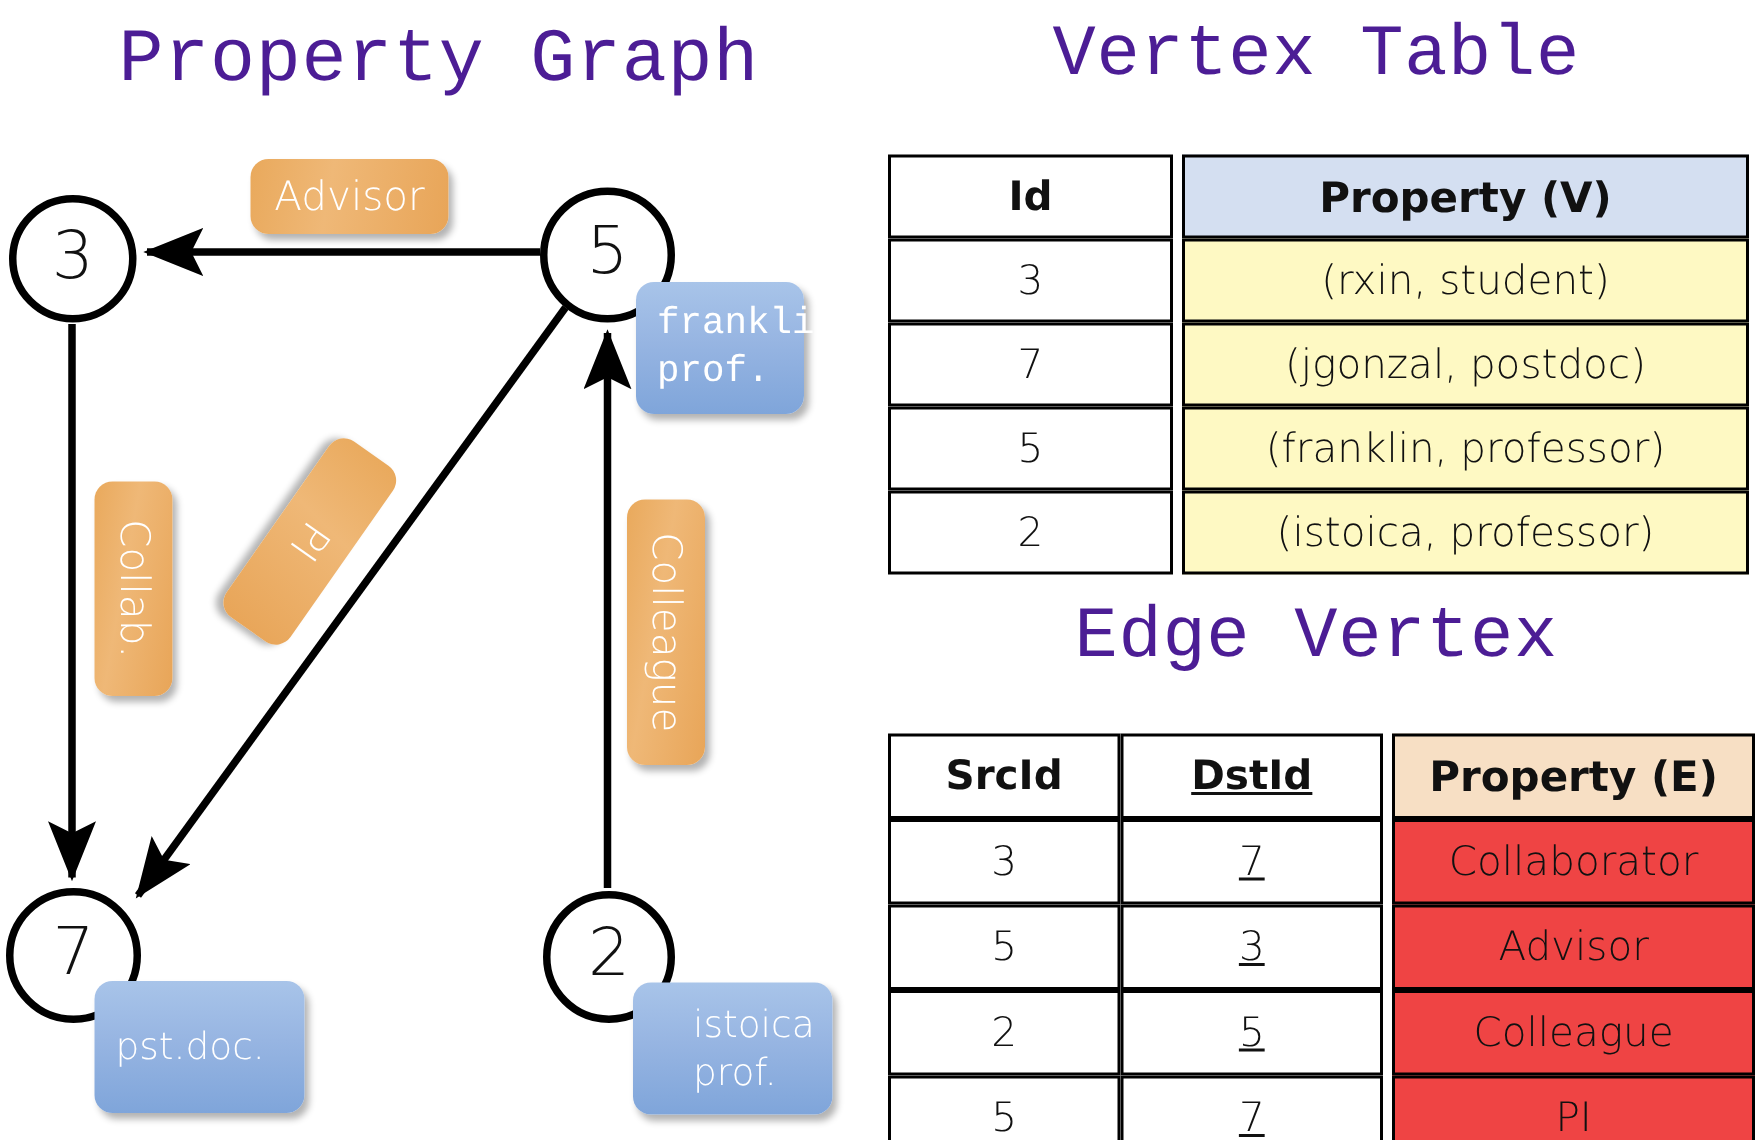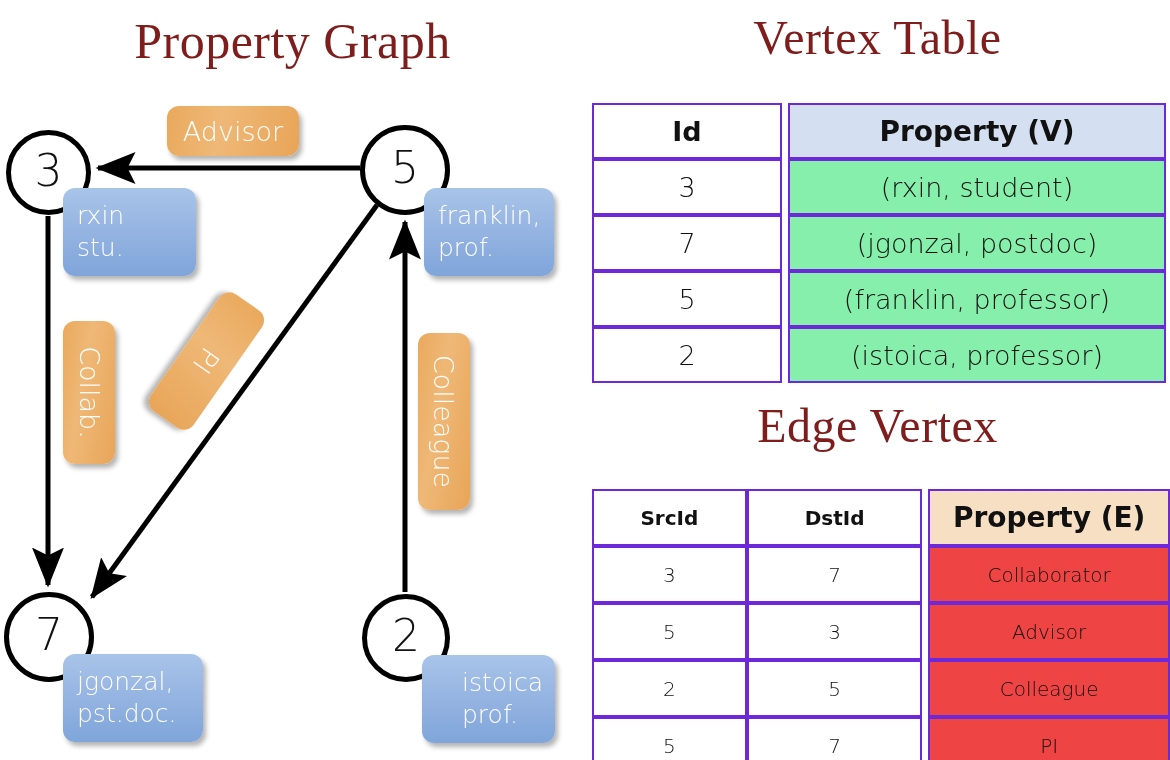--- a/index.html
+++ b/index.html
@@ -13,23 +13,23 @@
     height: 760px;
     position: relative;
     overflow: hidden;
     font-family: "Liberation Sans", sans-serif;
     color: #000000;
   }
 
   
   .title {
     position: absolute;
-    font-family: Liberation Serif, serif;
-    font-weight: 300;
-    color: #7f1d1d;
+    font-family: Liberation Mono, monospace;
+    font-weight: 300;
+    color: #4c1d95;
     white-space: nowrap;
     letter-spacing: 0.5px;
   }
   #title-property-graph {
     left: 0; top: 12px; width: 585px;
     text-align: center;
     font-size: 50px;
   }
   #title-vertex-table {
     left: 585px; top: 10px; width: 585px;
@@ -116,21 +116,21 @@
 
   
   .tbl {
     position: absolute;
     border-collapse: separate;
     border-spacing: 0;
     font-family: "DejaVu Sans", sans-serif;
     font-weight: 300;
   }
   .tbl td, .tbl th {
-    border: 2px solid #6d28d9;
+    border: 2px solid #000000;
     text-align: center;
     font-weight: 300;
     padding: 0;
     background: #ffffff;
     color: #111;
   }
   .tbl th {
     font-weight: bold;
     font-family: "DejaVu Sans", sans-serif;
   }
@@ -138,28 +138,28 @@
     border: none !important;
     background: transparent !important;
     width: 6px;
     padding: 0 !important;
   }
 
   
   #vertex-table { left: 592px; top: 103px; }
   #vertex-table th, #vertex-table td { height: 52px; font-size: 27px; }
   #vertex-table .c-id    { width: 186px; }
-  #vertex-table .c-prop  { width: 374px; background: #86efac; }
+  #vertex-table .c-prop  { width: 374px; background: #fef9c3; }
   #vertex-table th.c-prop { background: #d4dff1; font-size: 28px; margin-left: 48px; }
 
   
   #edge-table { left: 592px; top: 489px; }
-  #edge-table th, #edge-table td { height: 53px; font-size: 20px; }
+  #edge-table th, #edge-table td { height: 53px; font-size: 27px; }
   #edge-table .c-src  { width: 152px; }
-  #edge-table .c-dst  { width: 173px; }
+  #edge-table .c-dst  { width: 173px; text-decoration: underline; }
   #edge-table .c-prop { width: 239px; background: #ef4444; }
   #edge-table th.c-prop { background: #f7dfc4; font-size: 28px; }
 </style>
 </head>
 <body>
 
 <div class="title" id="title-property-graph">Property Graph</div>
 
 <div class="title" id="title-vertex-table">Vertex Table</div>
 
@@ -179,38 +179,33 @@
     <line x1="48" y1="216" x2="48" y2="585" stroke="#000" stroke-width="5" marker-end="url(#arrowhead)"></line>
 
     <line x1="377" y1="205" x2="92" y2="597" stroke="#000" stroke-width="5" marker-end="url(#arrowhead)"></line>
 
     <line x1="405" y1="592" x2="405" y2="222" stroke="#000" stroke-width="5" marker-end="url(#arrowhead)"></line>
   </svg>
 
   <div class="node" style="left:6px; top:130px; width:85px; height:85px;">
     <span class="node-label">3</span>
   </div>
-  <div class="prop-box" style="left:63px; top:188px; width:133px; height:88px;">
-    <span>rxin</span>
-    <span>stu.</span>
-  </div>
 
   <div class="node" style="left:360px; top:125px; width:90px; height:90px;">
     <span class="node-label">5</span>
   </div>
-  <div class="prop-box" style="left:424px; top:188px; width:130px; height:88px;">
+  <div class="prop-box" style="left:424px; top:188px; width:112px; height:88px;font-family:Liberation Mono, monospace;">
     <span>franklin,</span>
     <span>prof.</span>
   </div>
 
   <div class="node" style="left:4px; top:592px; width:90px; height:90px;">
     <span class="node-label">7</span>
   </div>
   <div class="prop-box" style="left:63px; top:654px; width:140px; height:88px;">
-    <span>jgonzal,</span>
     <span>pst.doc.</span>
   </div>
 
   <div class="node" style="left:362px; top:594px; width:88px; height:88px;">
     <span class="node-label">2</span>
   </div>
   <div class="prop-box" style="left:422px; top:655px; width:133px; height:88px;padding-left:40px;">
     <span>istoica</span>
     <span>prof.</span>
   </div>

